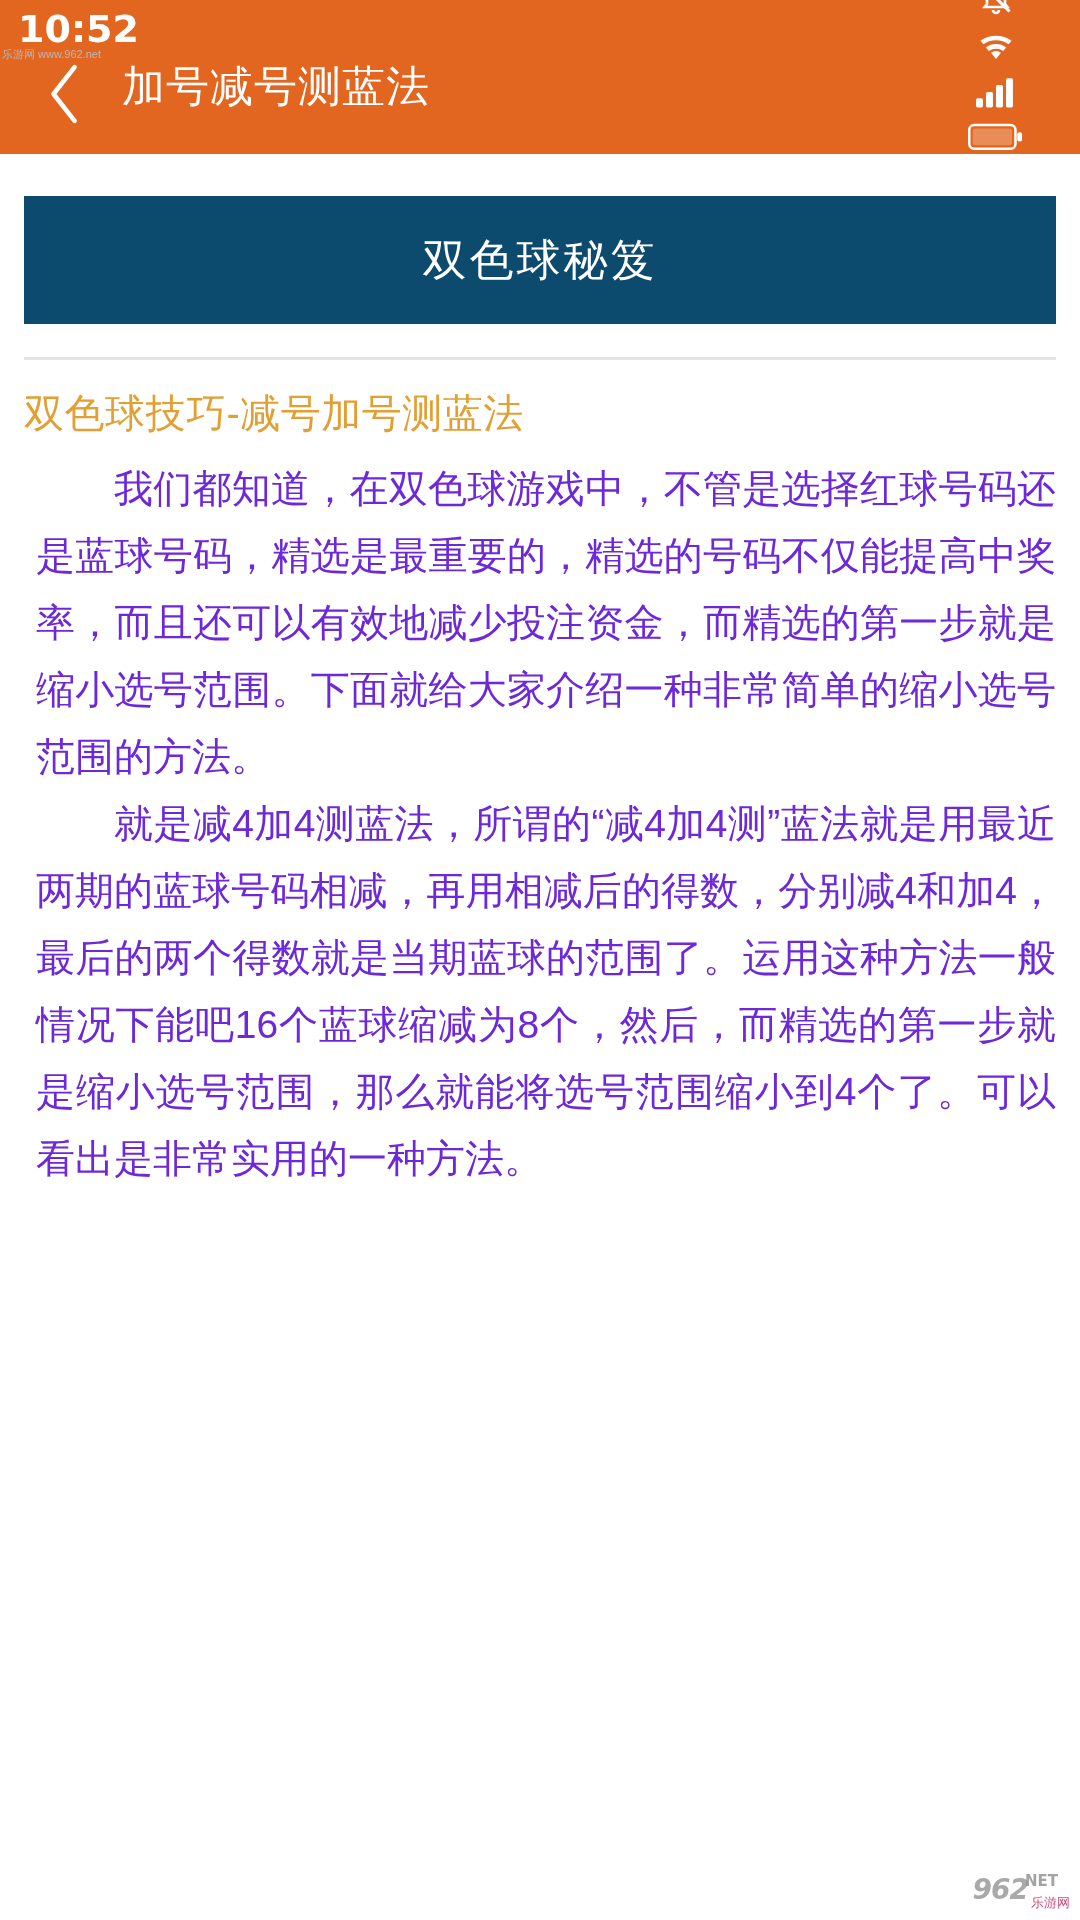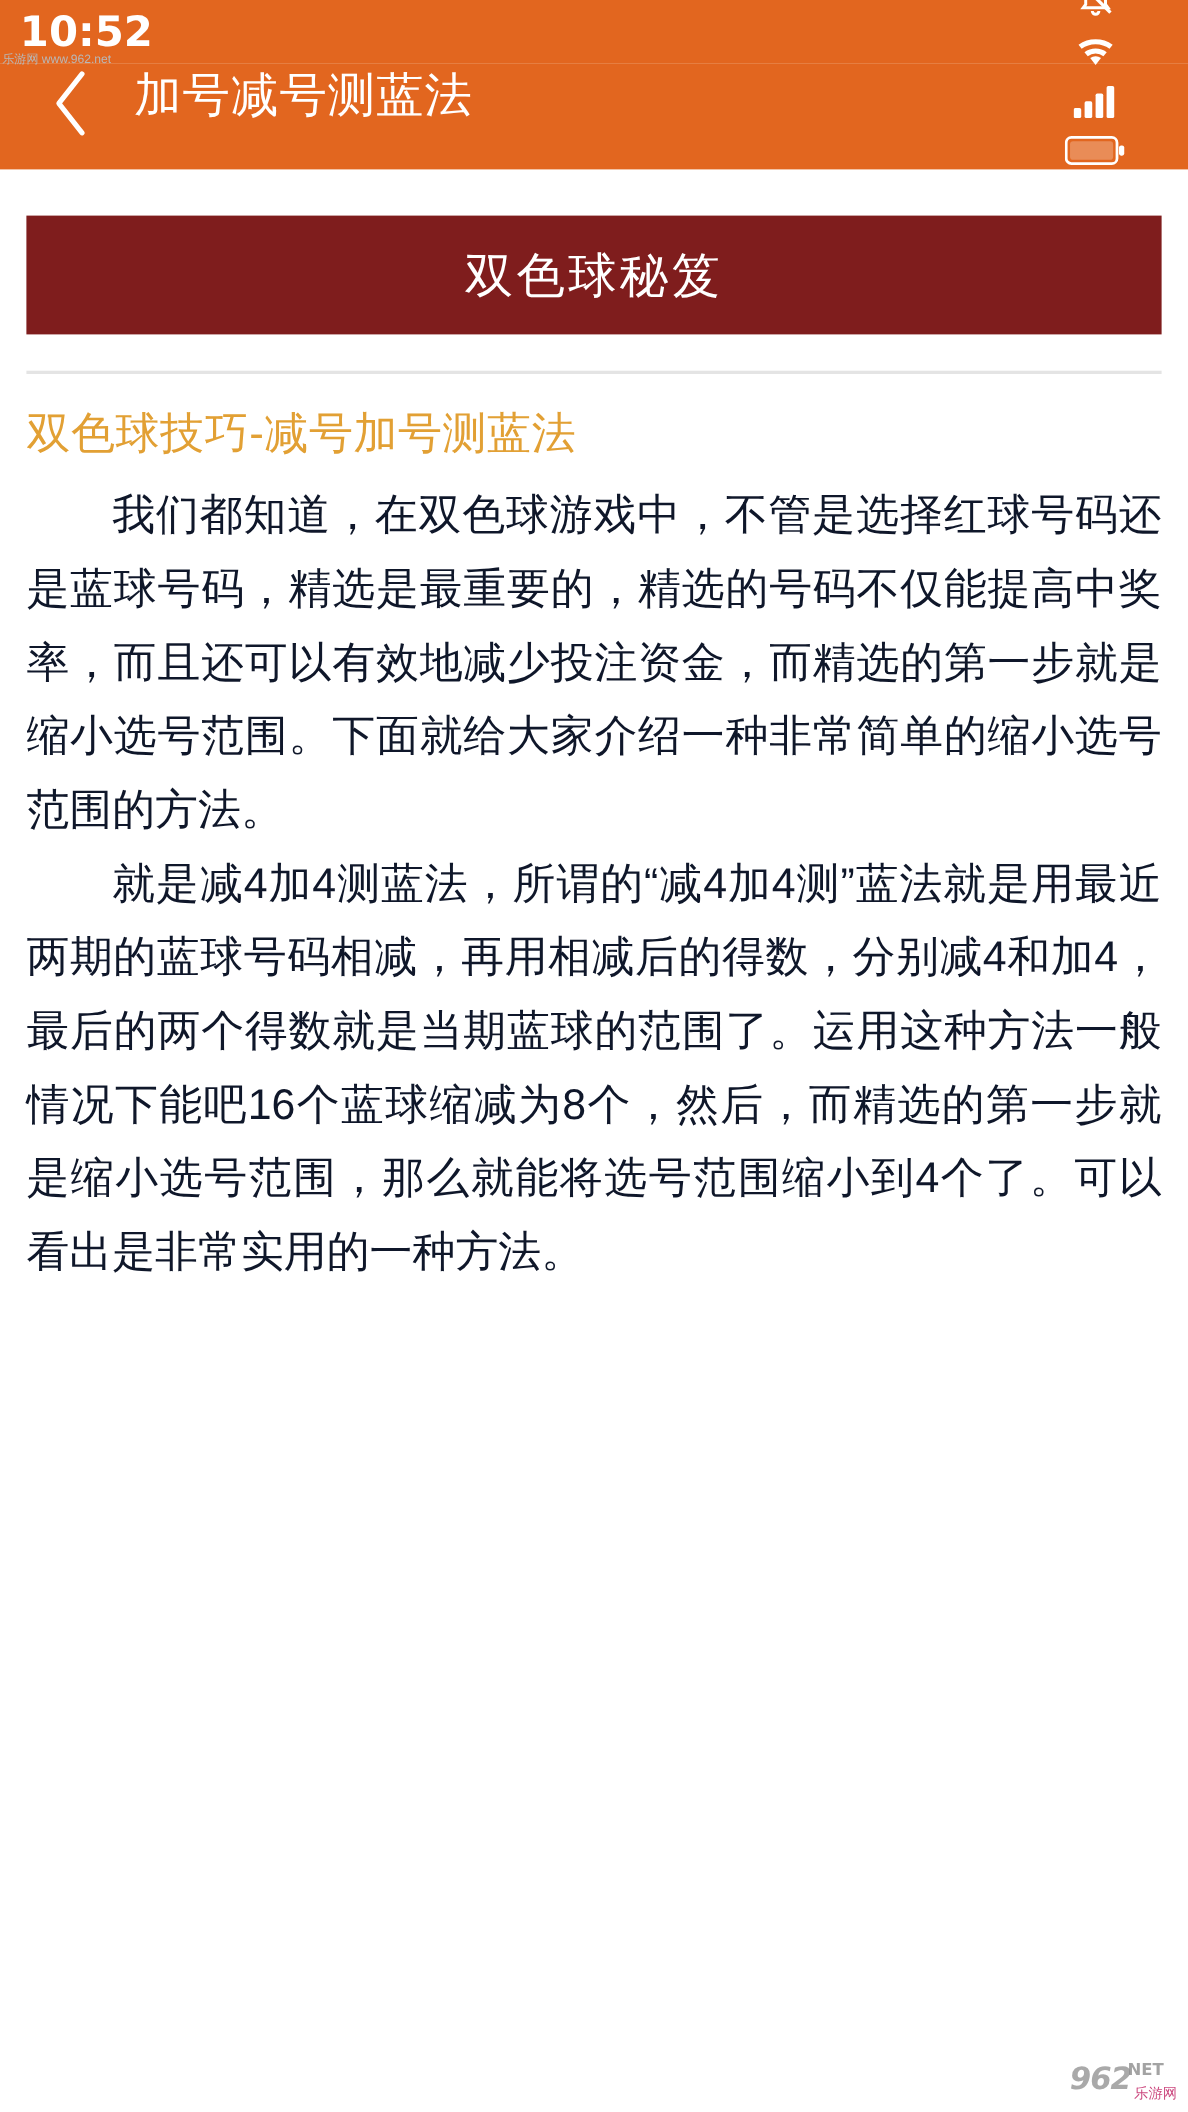--- a/index.html
+++ b/index.html
@@ -94,22 +94,22 @@
     letter-spacing: 1px;
   }
 
   
   .content {
     padding: 0 24px;
     position: relative;
   }
   .banner {
     margin-top: 42px;
-    height: 108px;
-    background: #7f1d1d;
+    height: 128px;
+    background: #0c4a6e;
     color: #ffffff;
     display: flex;
     align-items: center;
     justify-content: center;
     font-size: 44px;
     letter-spacing: 3px;
     cursor: pointer;
   }
   .divider {
     margin-top: 33px;
@@ -119,22 +119,23 @@
   .article-title {
     margin-top: 26px;
     color: #e2a034;
     font-size: 40px;
     letter-spacing: 0.5px;
   }
   .article-body {
     margin-top: 14px;
     font-size: 39px;
     line-height: 67px;
-    color: #0f172a;
+    color: #6d28d9;
     text-align: justify;
+    margin-left: 12px;
   }
   .article-body p {
     text-indent: 78px;
   }
 
   
   .wm-bottom {
     position: absolute;
     right: 10px;
     bottom: 4px;

